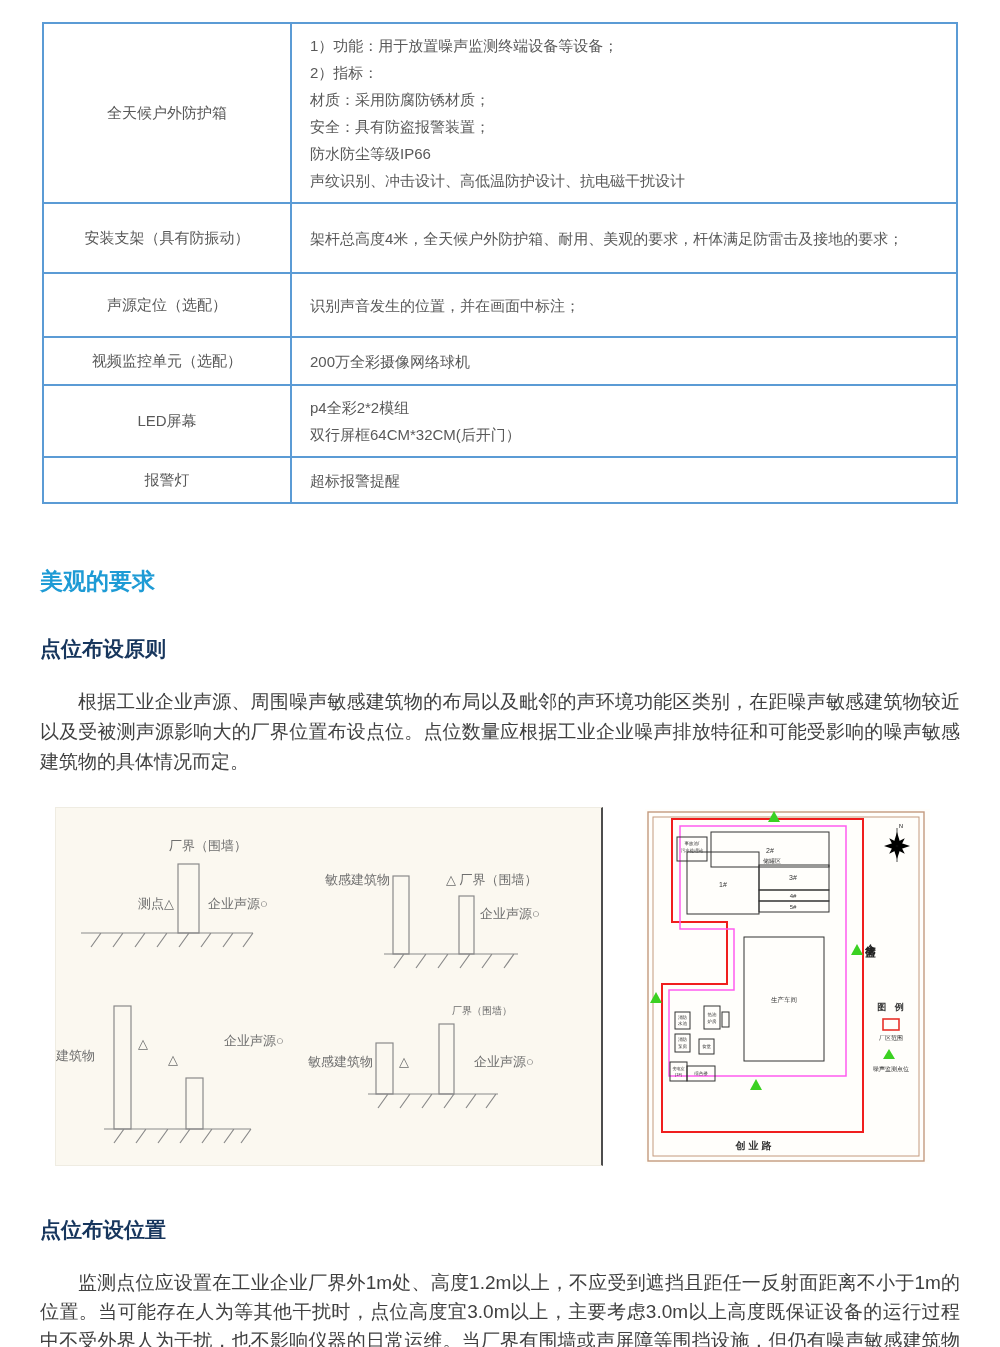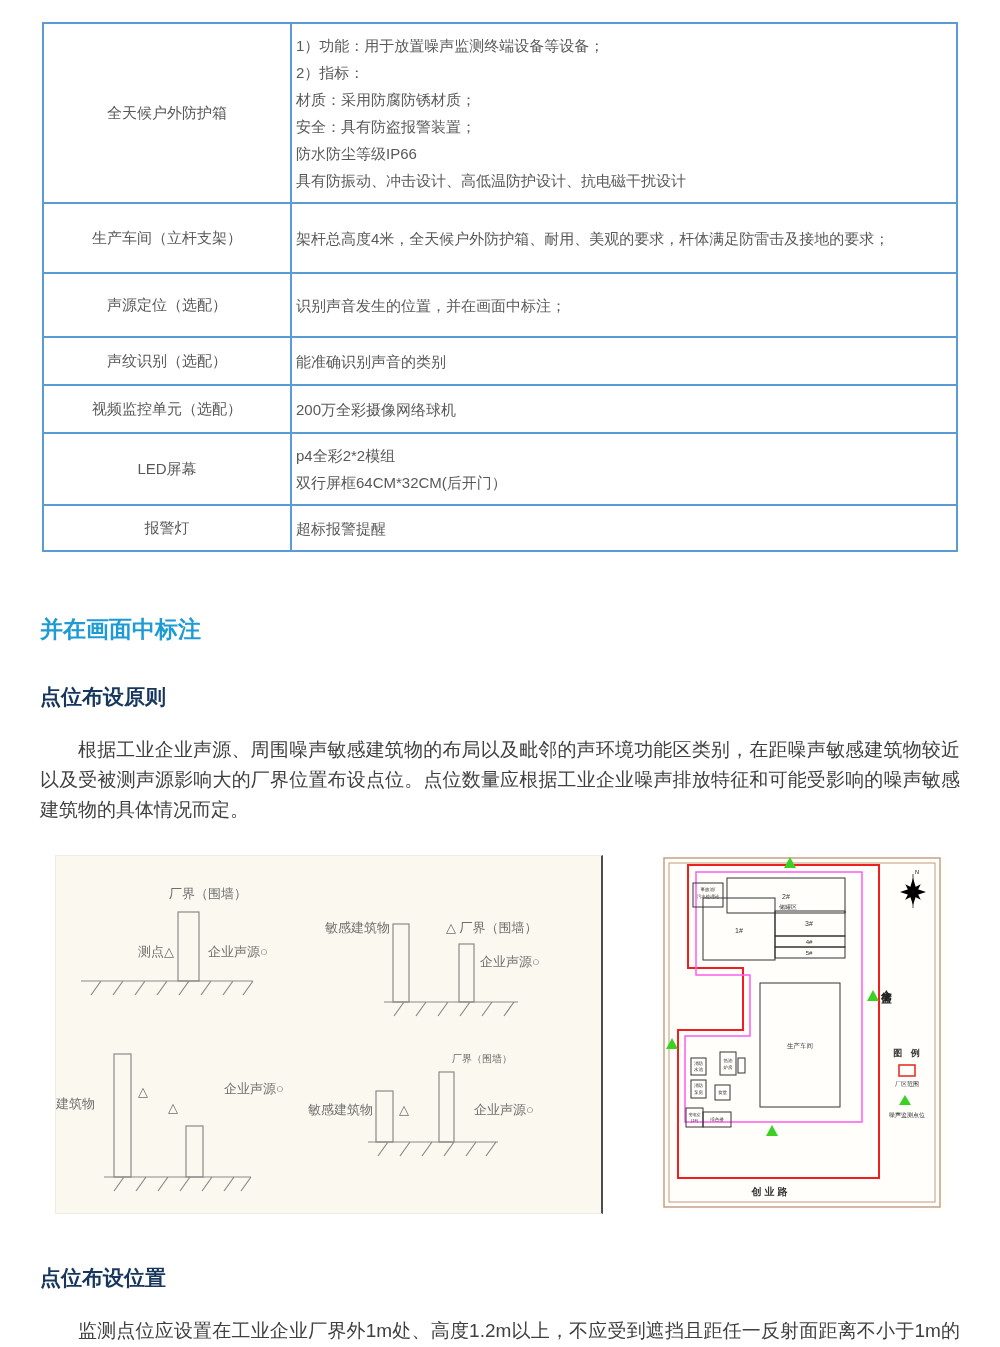--- a/index.html
+++ b/index.html
@@ -5,33 +5,33 @@
   html,body{margin:0;padding:0;}
   body{
     width:1000px; height:1347px; background:#ffffff;
     font-family:"Liberation Sans","DejaVu Sans",sans-serif;
     color:#444; overflow:hidden;
   }
   
   table.spec{ border-collapse:collapse; table-layout:fixed; width:916px; margin:22px 0 0 42px; }
   table.spec td{ border:2px solid #5B9BD5; vertical-align:middle; box-sizing:border-box; }
   td.lbl{ width:248px; text-align:center; font-size:15px; color:#595959; padding:4px 10px; }
-  td.val{ font-size:15px; color:#595959; padding:8px 4px; line-height:27px;border-radius:10px; }
+  td.val{ font-size:15px; color:#595959; padding:8px 18px; line-height:27px;border-radius:10px; }
   td.val div{ white-space:normal; }
   tr.r1 td{ height:168px; } tr.r2 td{ height:70px; } tr.r3 td{ height:64px; }
   tr.r4 td{ height:48px; } tr.r5 td{ height:48px; } tr.r6 td{ height:60px; }
   tr.r7 td{ height:46px; }
   
   .h1{ margin:62px 0 0 40px; font-size:23px; font-weight:bold; color:#1E9BD5; }
   .h2{ margin:38px 0 0 40px; font-size:21px; font-weight:bold; color:#17365D; }
   .para{ margin:24px 40px 0 40px; font-size:19px; line-height:30px; color:#404040;
          text-indent:2em; text-align:justify; }
   .para2{ line-height:29px; }
   
-  .figs{ display:flex; align-items:flex-start; margin:30px 0 0 55px; gap:58px; }
+  .figs{ display:flex; align-items:center; margin:30px 0 0 55px; gap:42px; }
   .fig-left{ width:545px; height:357px; background:#FBF8F0;
              border:1px solid #efece2; border-right:2px solid #4d4d4d; }
   .fig-right{ width:285px; height:355px; position:relative; background:#fffefb; }
   .street-east{ position:absolute; left:219px; top:127px; width:14px;
                 writing-mode:vertical-lr; text-orientation:upright;
                 font-size:10.5px; color:#222; letter-spacing:1px; font-weight:bold; }
   svg text{ font-family:"Liberation Sans","DejaVu Sans",sans-serif; }
   .dg-label{ fill:#6e6e6e; }
   .map-label{ fill:#333; }
 </style>
@@ -41,41 +41,35 @@
 <table class="spec">
   <tbody>
       <tr class="r1">
     <td class="lbl">全天候户外防护箱</td>
     <td class="val">
       <div>1）功能：用于放置噪声监测终端设备等设备；</div>
       <div>2）指标：</div>
       <div>材质：采用防腐防锈材质；</div>
       <div>安全：具有防盗报警装置；</div>
       <div>防水防尘等级IP66</div>
-      <div>具有防振动、冲击设计、高低温防护设计、抗电磁干扰设计</div>
+      <div>声纹识别、冲击设计、高低温防护设计、抗电磁干扰设计</div>
     </td>
   </tr>
   <tr class="r2">
-    <td class="lbl">生产车间（立杆支架）</td>
+    <td class="lbl">安装支架（具有防振动）</td>
     <td class="val">
       <div>架杆总高度4米，全天候户外防护箱、耐用、美观的要求，杆体满足防雷击及接地的要求；</div>
     </td>
   </tr>
   <tr class="r3">
     <td class="lbl">声源定位（选配）</td>
     <td class="val">
       <div>识别声音发生的位置，并在画面中标注；</div>
     </td>
   </tr>
-  <tr class="r4">
-    <td class="lbl">声纹识别（选配）</td>
-    <td class="val">
-      <div>能准确识别声音的类别</div>
-    </td>
-  </tr>
   <tr class="r5">
     <td class="lbl">视频监控单元（选配）</td>
     <td class="val">
       <div>200万全彩摄像网络球机</div>
     </td>
   </tr>
   <tr class="r6">
     <td class="lbl">LED屏幕</td>
     <td class="val">
       <div>p4全彩2*2模组</div>
@@ -84,21 +78,21 @@
   </tr>
   <tr class="r7">
     <td class="lbl">报警灯</td>
     <td class="val">
       <div>超标报警提醒</div>
     </td>
   </tr>
 </tbody>
   </table>
 
-<div class="h1">并在画面中标注</div>
+<div class="h1">美观的要求</div>
 <div class="h2">点位布设原则</div>
 <p class="para">根据工业企业声源、周围噪声敏感建筑物的布局以及毗邻的声环境功能区类别，在距噪声敏感建筑物较近以及受被测声源影响大的厂界位置布设点位。点位数量应根据工业企业噪声排放特征和可能受影响的噪声敏感建筑物的具体情况而定。</p>
 
 <div class="figs">
 
   <div class="fig-left">
     <svg viewBox="0 0 545 357" width="545" height="357">
       <g stroke="#8a8a8a" stroke-width="1.2" fill="none">
 
         <path d="M25,125 H197 M45,125 l-10,14 M67,125 l-10,14 M89,125 l-10,14 M111,125 l-10,14 M133,125 l-10,14 M155,125 l-10,14 M177,125 l-10,14 M197,125 l-10,14"></path>

